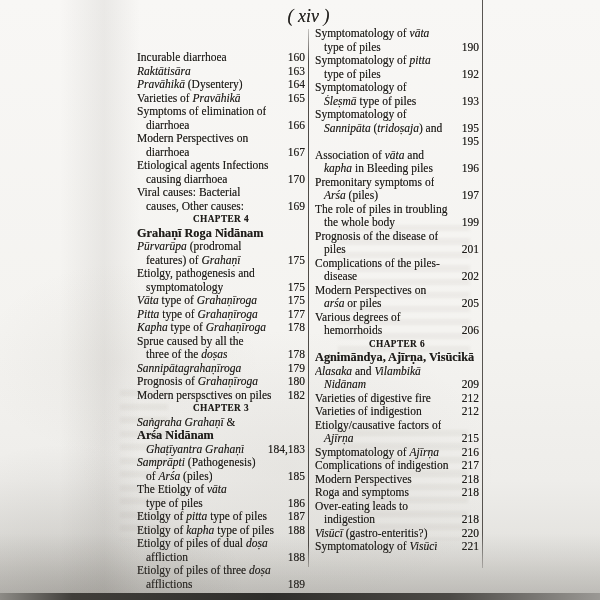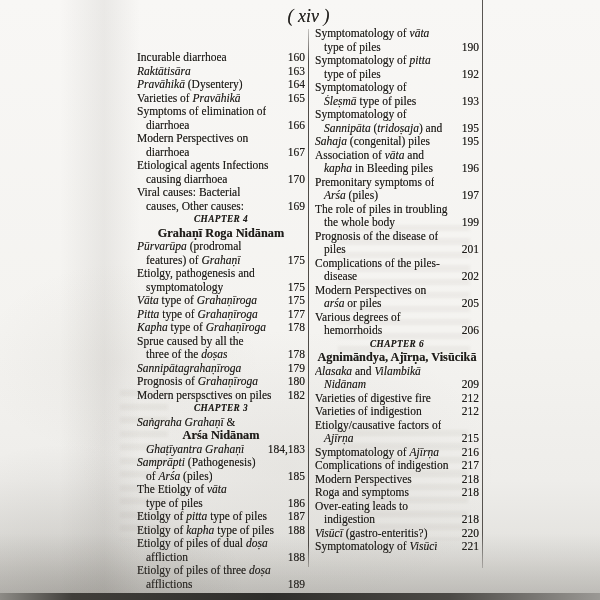--- a/index.html
+++ b/index.html
@@ -56,22 +56,22 @@
   .col{
     position:absolute;top:27px;color:#1f1d1a;font-size:11.5px;
     text-shadow:0 0 .5px rgba(32,29,25,.55);
   }
   .col-left{left:137px;width:168px;margin-top:24px;}
   .col-right{left:315px;width:164px;}
   .line{display:flex;height:13.5px;line-height:13.5px;white-space:nowrap;align-items:baseline;}
   .line .txt{overflow:hidden;}
   .line.indent .txt{padding-left:9px;}
   .line .num{margin-left:auto;padding-left:3px;}
-  .line.chapter{display:block;text-align:center;font-weight:bold;font-size:9.3px;letter-spacing:.4px;font-style:italic;}
-  .line.title{display:block;text-align:center;font-weight:bold;font-size:12.3px;overflow:visible;}
+  .line.chapter{display:block;text-align:center;font-weight:bold;font-size:9.3px;letter-spacing:.4px;}
+  .line.title{display:block;font-weight:bold;font-size:12.3px;overflow:visible;}
   i{font-style:italic;}
 </style>
 </head>
 <body>
 
 <div class="photo">
   <div class="shade-left"></div>
   <div class="ghost g1"></div>
   <div class="ghost g2"></div>
   <div class="ghost g3"></div>
@@ -242,21 +242,20 @@
         <span class="num">193</span>
       </div>
       <div class="line">
         <span class="txt"><span>Symptomatology of</span></span>
       </div>
       <div class="line indent">
         <span class="txt"><i>Sannipāta</i><span> (</span><i>tridoṣaja</i><span>) and</span></span>
         <span class="num">195</span>
       </div>
       <div class="line">
-        <span class="txt"><i>Sahaja</i><span> (congenital) piles</span></span>
         <span class="num">195</span>
       </div>
       <div class="line">
         <span class="txt"><span>Association of </span><i>vāta</i><span> and</span></span>
       </div>
       <div class="line indent">
         <span class="txt"><i>kapha</i><span> in Bleeding piles</span></span>
         <span class="num">196</span>
       </div>
       <div class="line">

